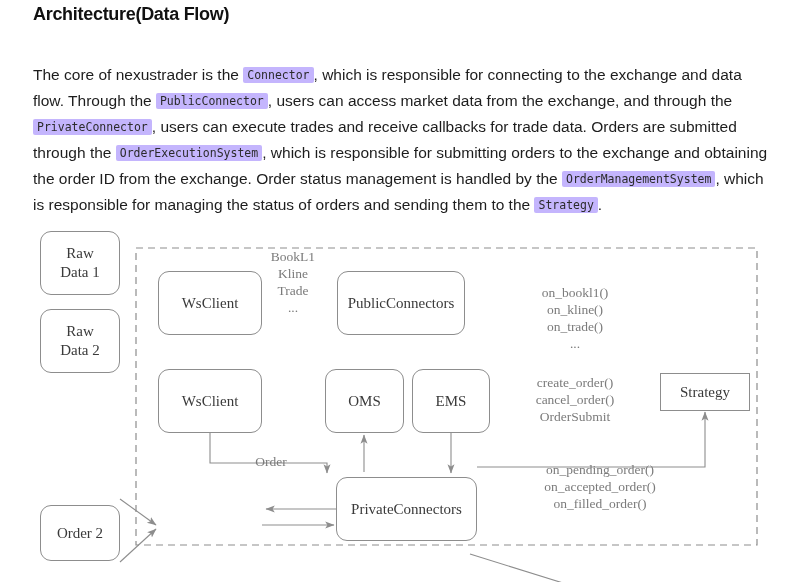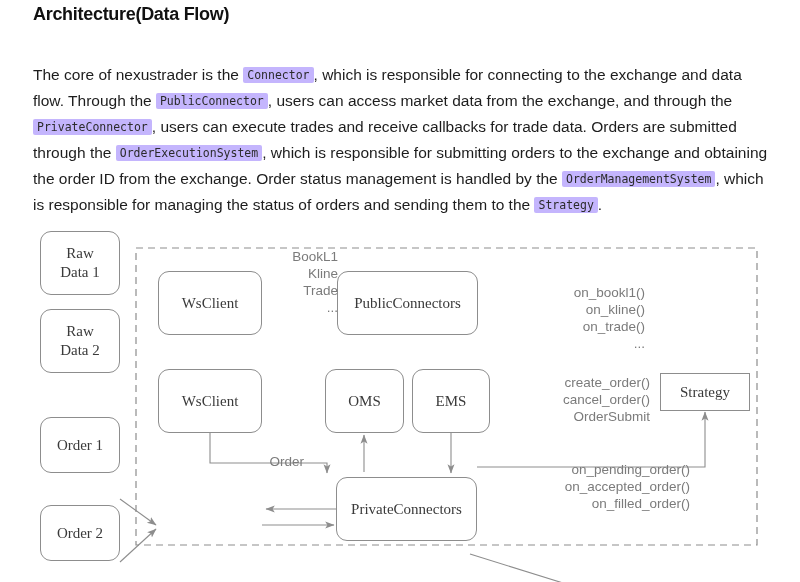--- a/index.html
+++ b/index.html
@@ -36,22 +36,22 @@
     border:1px solid #8d8d8d;background:#fff;
     display:flex;align-items:center;justify-content:center;
     text-align:center;color:#3a3a3a;
     font-family:"Liberation Serif","DejaVu Serif",serif;
     font-size:15px;line-height:19px;border-radius:11px;
   }
   .node.sharp{border-radius:0;}
 
   .edgelabel{
     position:absolute;color:#7b7b7b;
-    font-family:Liberation Sans, sans-serif;
-    font-size:13.5px;line-height:17px;text-align:right;
+    font-family:Liberation Serif, serif;
+    font-size:13.5px;line-height:17px;text-align:center;
     white-space:pre-line;
   }
 </style>
 </head>
 <body>
 
 <div class="page">
 
   <h1 class="title">Architecture(Data Flow)</h1>
 
@@ -114,30 +114,29 @@
         <path d="M477,245 L705,245 L705,190"></path>
       </g>
     </svg>
 
     <div class="node" style="left:40px;top:9px;width:80px;height:64px;white-space:pre-line;">Raw
 Data 1</div>
 
     <div class="node" style="left:40px;top:87px;width:80px;height:64px;white-space:pre-line;">Raw
 Data 2</div>
 
-    <div class="node" style="left:40px;top:195px;width:80px;height:56px;">Order 1</div>
 
     <div class="node" style="left:40px;top:283px;width:80px;height:56px;text-align:right;">Order 2</div>
 
     <div class="node" style="left:158px;top:49px;width:104px;height:64px;">WsClient</div>
 
     <div class="node" style="left:158px;top:147px;width:104px;height:64px;">WsClient</div>
 
 
-    <div class="node" style="left:337px;top:49px;width:141px;height:64px;">PublicConnectors</div>
+    <div class="node" style="left:337px;top:49px;width:128px;height:64px;">PublicConnectors</div>
 
     <div class="node" style="left:336px;top:255px;width:141px;height:64px;">PrivateConnectors</div>
 
     <div class="node" style="left:325px;top:147px;width:79px;height:64px;">OMS</div>
 
     <div class="node" style="left:412px;top:147px;width:78px;height:64px;">EMS</div>
 
     <div class="node sharp" style="left:660px;top:151px;width:90px;height:38px;">Strategy</div>
 
     <div class="edgelabel" style="left:248px;top:26px;width:90px;">BookL1

